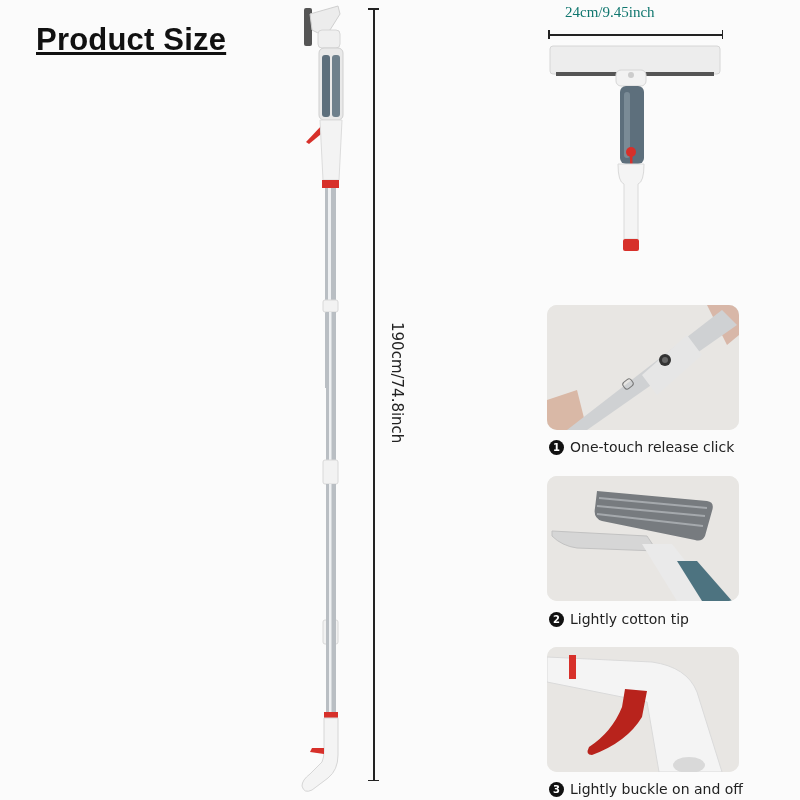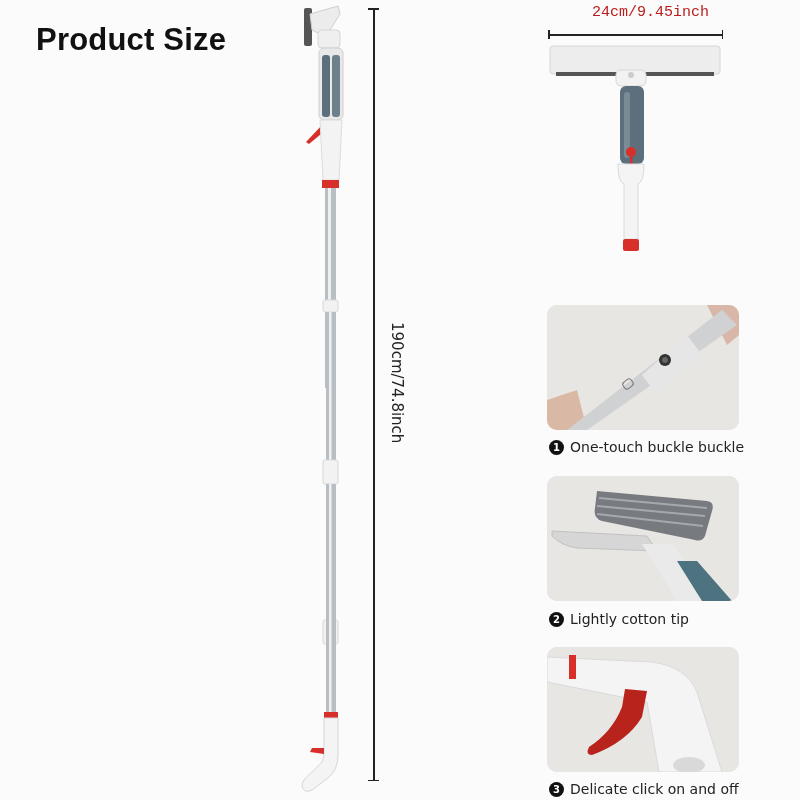--- a/index.html
+++ b/index.html
@@ -1,22 +1,22 @@
 <!DOCTYPE html>
 <html><head>
 <meta charset="utf-8">
 <style>
   html,body{margin:0;padding:0;}
   body{width:800px;height:800px;background:#fbfbfb;position:relative;overflow:hidden;font-family:"DejaVu Sans","Liberation Sans",sans-serif;color:#1a1a1a;}
-  .title{position:absolute;left:36px;top:22px;font-family:"Liberation Sans",sans-serif;font-weight:bold;font-size:31px;letter-spacing:0.2px;color:#111;}
+  .title{position:absolute;left:36px;top:22px;font-family:"Liberation Sans",sans-serif;font-weight:bold;font-size:31px;letter-spacing:0.2px;color:#111;text-decoration:underline;}
   .abs{position:absolute;}
   .dim-h{position:absolute;left:548px;top:30px;width:175px;height:8px;}
   .dim-h .line{position:absolute;left:0;right:0;top:4px;height:1.5px;background:#222;}
   .dim-h .cap{position:absolute;top:0;width:1.5px;height:9px;background:#222;}
-  .dim-label-top{position:absolute;left:565px;top:4px;font-size:15px;color:#b91c1c;font-family:Liberation Mono, monospace;margin-left:27px;}
+  .dim-label-top{position:absolute;left:565px;top:4px;font-size:15px;color:#0f766e;font-family:Liberation Serif, serif;}
   .dim-v{position:absolute;left:368px;top:8px;width:10px;height:773px;}
   .dim-v .line{position:absolute;top:0;bottom:0;left:5px;width:1.5px;background:#222;}
   .dim-v .cap{position:absolute;left:0;width:11px;height:1.5px;background:#222;}
   .dim-label-v{position:absolute;left:388px;top:322px;writing-mode:vertical-rl;font-size:15px;color:#222;}
   .panel{position:absolute;left:547px;width:192px;height:125px;border-radius:10px;background:#e9e7e4;overflow:hidden;}
   .caption{position:absolute;left:549px;font-size:14px;color:#222;display:flex;align-items:center;gap:6px;}
   .badge{display:inline-flex;width:15px;height:15px;border-radius:50%;background:#111;color:#fff;font-size:10px;font-weight:bold;align-items:center;justify-content:center;}
 </style>
 </head>
 <body>
@@ -89,21 +89,21 @@
     <path d="M0 95 L30 85 L40 125 L0 125Z" fill="#d9b8a6"></path>
     <path d="M20 125 L175 5 L190 20 L40 125Z" fill="#cfd1d3"></path>
     <path d="M95 70 L140 30 L155 50 L110 90Z" fill="#e6e6e6"></path>
     <circle cx="118" cy="55" r="6" fill="#333"></circle>
     <circle cx="118" cy="55" r="3" fill="#666"></circle>
     <rect x="76" y="75" width="10" height="8" rx="3" fill="none" stroke="#777" transform="rotate(-38 81 79)"></rect>
   </svg>
 </div>
 <div class="caption" style="top:439px;">
   <span class="badge">1</span>
-  <span>One-touch buckle buckle</span>
+  <span>One-touch release click</span>
 </div>
 
 <div class="panel" style="top:476px;">
   <svg width="192" height="125">
     <rect width="192" height="125" fill="#e8e6e3"></rect>
     <path d="M50 15 L160 25 Q168 26 165 35 L158 60 Q155 66 148 64 L55 45 Q46 42 48 32Z" fill="#777b7f"></path>
     <path d="M52 22 L160 32 M50 30 L158 40 M50 38 L156 50" stroke="#a5a9ad" stroke-width="2"></path>
     <path d="M5 55 L100 60 L110 75 L30 72 Q15 70 5 60Z" fill="#d6d6d6" stroke="#c2c2c2"></path>
     <path d="M95 68 L125 68 L170 125 L130 125Z" fill="#eaeaea"></path>
     <path d="M130 85 L150 85 L185 125 L155 125Z" fill="#4d7380"></path>
@@ -118,14 +118,14 @@
   <svg width="192" height="125">
     <rect width="192" height="125" fill="#e8e6e3"></rect>
     <path d="M0 10 L105 15 Q140 20 150 45 L175 125 L112 125 L100 55 L0 35Z" fill="#f4f4f4" stroke="#dadada"></path>
     <rect x="22" y="8" width="7" height="24" fill="#d7302a"></rect>
     <path d="M78 42 L100 44 L95 70 Q80 95 45 108 Q38 108 42 100 Q65 85 75 60Z" fill="#b8231c"></path>
     <ellipse cx="142" cy="118" rx="16" ry="8" fill="#d9d9d9"></ellipse>
   </svg>
 </div>
 <div class="caption" style="top:781px;">
   <span class="badge">3</span>
-  <span>Delicate click on and off</span>
+  <span>Lightly buckle on and off</span>
 </div>
 
 </body></html>

